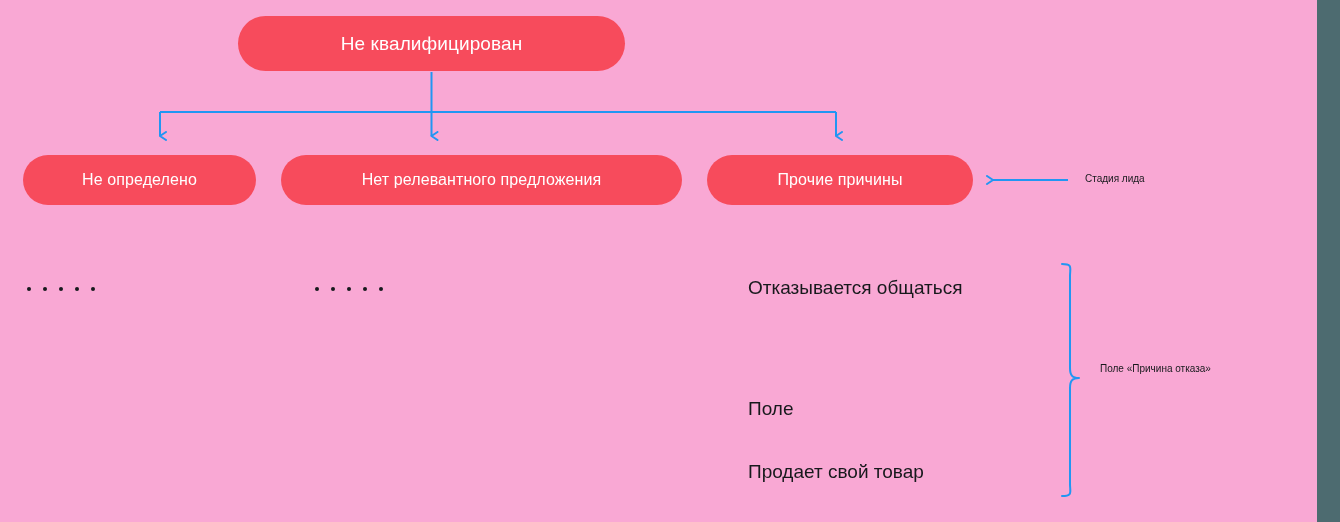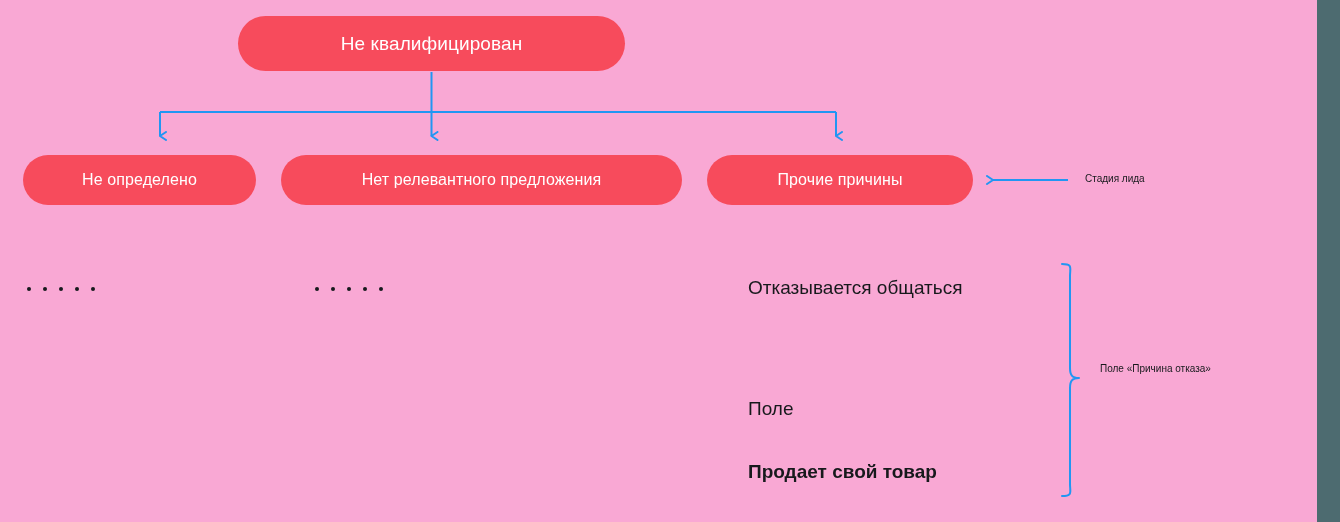--- a/index.html
+++ b/index.html
@@ -87,21 +87,21 @@
     left: 748px;
     font-size: 19px;
     color: #17191c;
     line-height: 1;
     white-space: nowrap;
     text-align: center;
   }
   .reason-0 { top: 278px; }
   .reason-1 { top: 338px; }
   .reason-2 { top: 399px; }
-  .reason-3 { top: 462px; font-weight: bold; }
+  .reason-3 { top: 462px; }
 
   
   .annot {
     position: absolute;
     font-size: 10px;
     color: #17191c;
     line-height: 1;
     white-space: nowrap;
   }
   .annot-stage { left: 1085px; top: 174px; }

